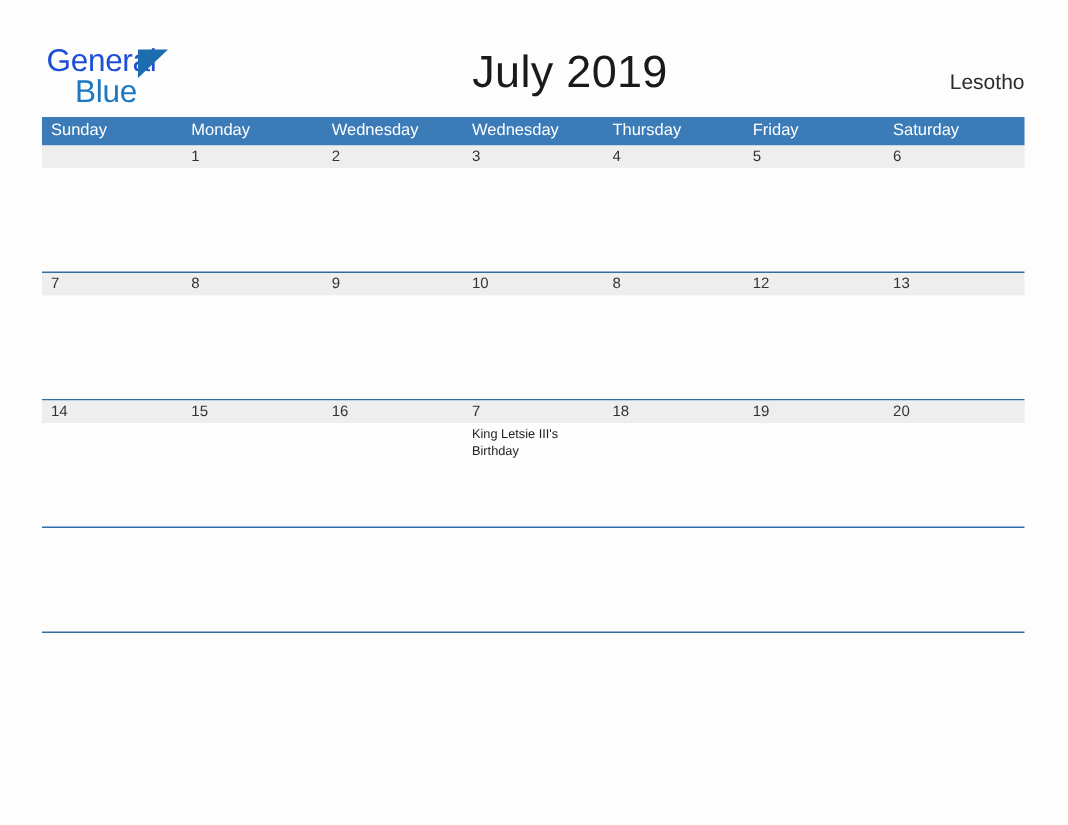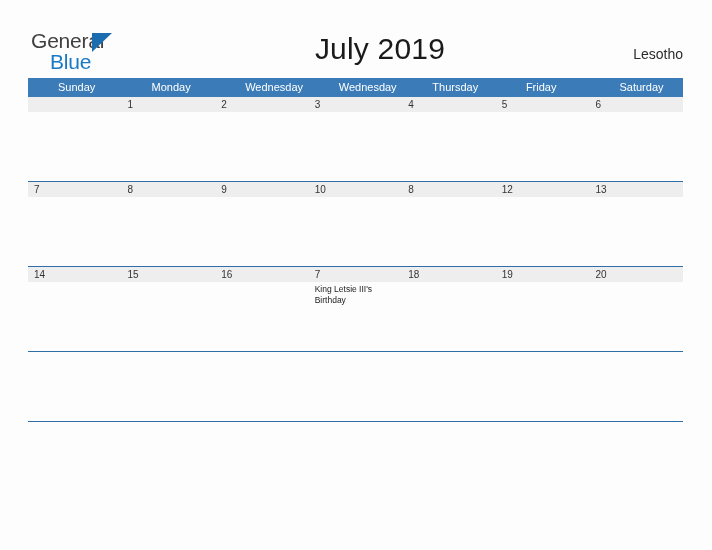--- a/index.html
+++ b/index.html
@@ -28,21 +28,21 @@
     position: absolute;
     left: 31px;
     top: 30px;
     width: 110px;
     height: 42px;
   }
   .logo-general {
     position: absolute;
     left: 0; top: 0;
     font-size: 21px;
-    color: #404040;
+    color: #1d4ed8;
     letter-spacing: -0.2px;
     line-height: 22px;
     font-family: "Liberation Sans", sans-serif;
   }
   .logo-tri {
     position: absolute;
     left: 61px;
     top: 3px;
     width: 0; height: 0;
     border-left: 20px solid #1b6db0;
@@ -91,21 +91,20 @@
   }
   .dow {
     width: 93.571px;
     height: 19px;
     color: #ffffff;
     font-size: 11px;
     line-height: 19px;
     padding-left: 6px;
     white-space: nowrap;
     overflow: hidden;
-    margin-left: 24px;
   }
 
   .week {
     width: 655px;
     position: relative;
     border-top: 1.5px solid #2e6fa8;
   }
   .week.first { border-top: none; }
   .week-dates {
     display: flex;

